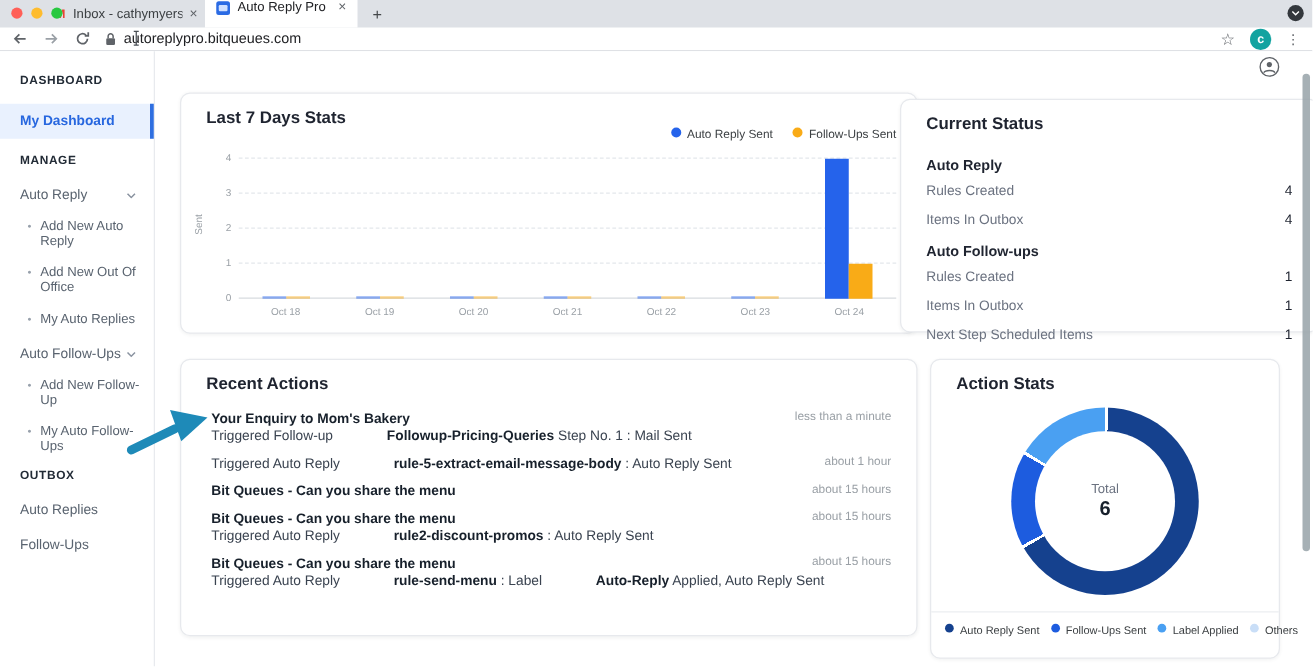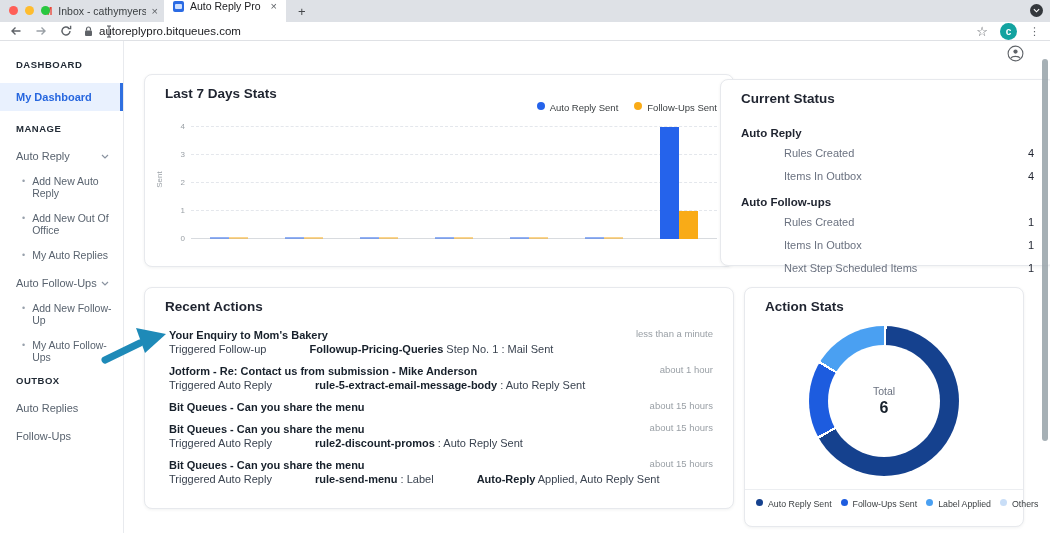--- a/index.html
+++ b/index.html
@@ -63,21 +63,21 @@
   .groups { position:absolute; left:0; right:0; top:0; bottom:0; display:flex; align-items:flex-end; }
   .group { flex:1; display:flex; align-items:flex-end; justify-content:center; }
   .bar { width:19px; }
   .bar.zero { opacity:.5; }
   .xlabels { position:absolute; left:46px; right:16px; top:170px; display:flex; }
   .xlab { flex:1; text-align:center; font-size:8px; color:#9aa0a6; }
 
   
   .status-groups { position:absolute; left:20px; right:20px; top:38px; }
   .sghead { font-size:11.5px; font-weight:bold; color:#1f2430; margin:9px 0 2px; }
-  .srow { display:flex; justify-content:space-between; font-size:11px; color:#6b7280; padding:5.5px 0;margin-left:43px; }
+  .srow { display:flex; justify-content:space-between; font-size:11px; color:#6b7280; padding:5.5px 0; }
   .sval { color:#1f2430; }
 
   
   .recent-list { position:absolute; left:24px; right:20px; top:40px; }
   .ritem { position:relative; margin-bottom:8px; }
   .rsub { font-size:11px; font-weight:bold; color:#17202b; line-height:14px; }
   .rdet { font-size:11px; color:#3a4350; line-height:14px; }
   .rdet .bold { font-weight:bold; color:#17202b;margin-left:40px; }
   .rtime { position:absolute; right:0; top:0; font-size:9.5px; color:#9aa0a6;padding-left:32px; }
 
@@ -266,20 +266,29 @@
               <div class="group">
                 <div class="bar zero" style="height: 2px; background: rgb(37, 99, 235);"></div>
                 <div class="bar zero" style="height: 2px; background: rgb(249, 171, 23);"></div>
               </div>
               <div class="group">
                 <div class="bar" style="height: 112px; background: rgb(37, 99, 235);"></div>
                 <div class="bar" style="height: 28px; background: rgb(249, 171, 23);"></div>
               </div>
             </div>
           </div>
+        <div class="xlabels">
+            <div class="xlab">Oct 18</div>
+            <div class="xlab">Oct 19</div>
+            <div class="xlab">Oct 20</div>
+            <div class="xlab">Oct 21</div>
+            <div class="xlab">Oct 22</div>
+            <div class="xlab">Oct 23</div>
+            <div class="xlab">Oct 24</div>
+          </div>
       </div>
 
       <div class="card" id="card-status">
         <div class="card-title">Current Status</div>
         <div class="status-groups">
             <div class="sgroup">
               <div class="sghead">Auto Reply</div>
               <div class="srow">
                 <span class="slabel">Rules Created</span>
                 <span class="sval">4</span>
@@ -309,21 +318,20 @@
 
       <div class="card" id="card-recent">
         <div class="card-title">Recent Actions</div>
         <div class="recent-list">
             <div class="ritem">
               <div class="rsub">Your Enquiry to Mom's Bakery</div>
               <div class="rdet"><span>Triggered Follow-up </span><span class="bold">Followup-Pricing-Queries</span><span> Step No. 1 : Mail Sent</span></div>
               <div class="rtime">less than a minute</div>
             </div>
             <div class="ritem">
-              <div class="rsub">Jotform - Re: Contact us from submission - Mike Anderson</div>
               <div class="rdet"><span>Triggered Auto Reply </span><span class="bold">rule-5-extract-email-message-body</span><span> : Auto Reply Sent</span></div>
               <div class="rtime">about 1 hour</div>
             </div>
             <div class="ritem">
               <div class="rsub">Bit Queues - Can you share the menu</div>
               <div class="rtime">about 15 hours</div>
             </div>
             <div class="ritem">
               <div class="rsub">Bit Queues - Can you share the menu</div>
               <div class="rdet"><span>Triggered Auto Reply </span><span class="bold">rule2-discount-promos</span><span> : Auto Reply Sent</span></div>

